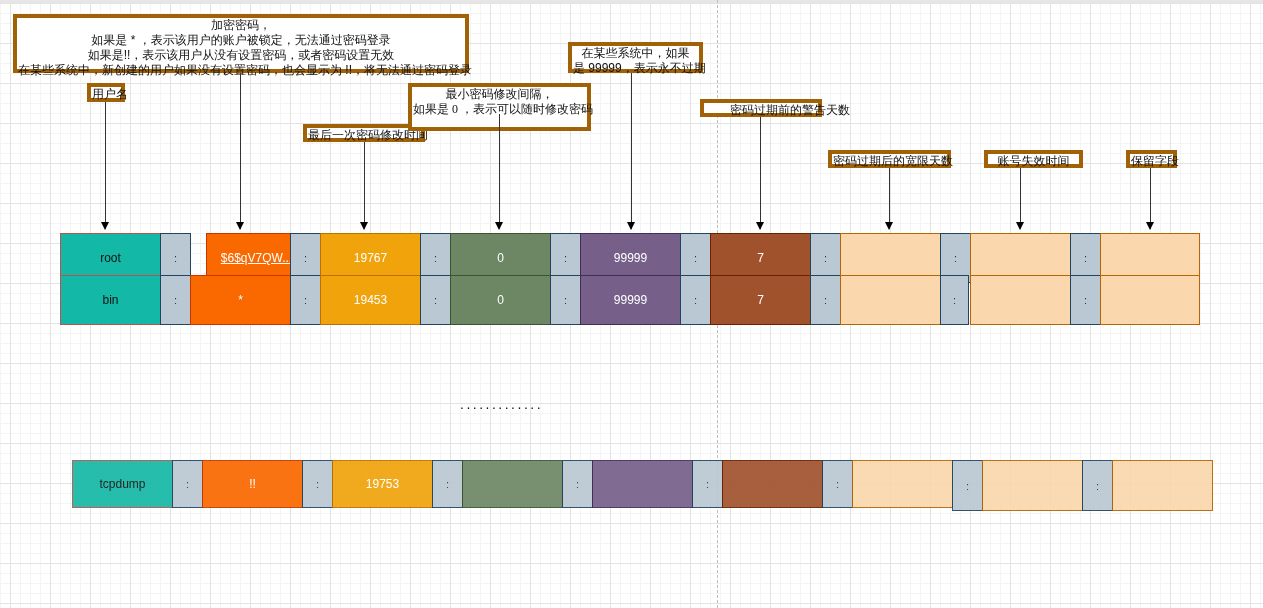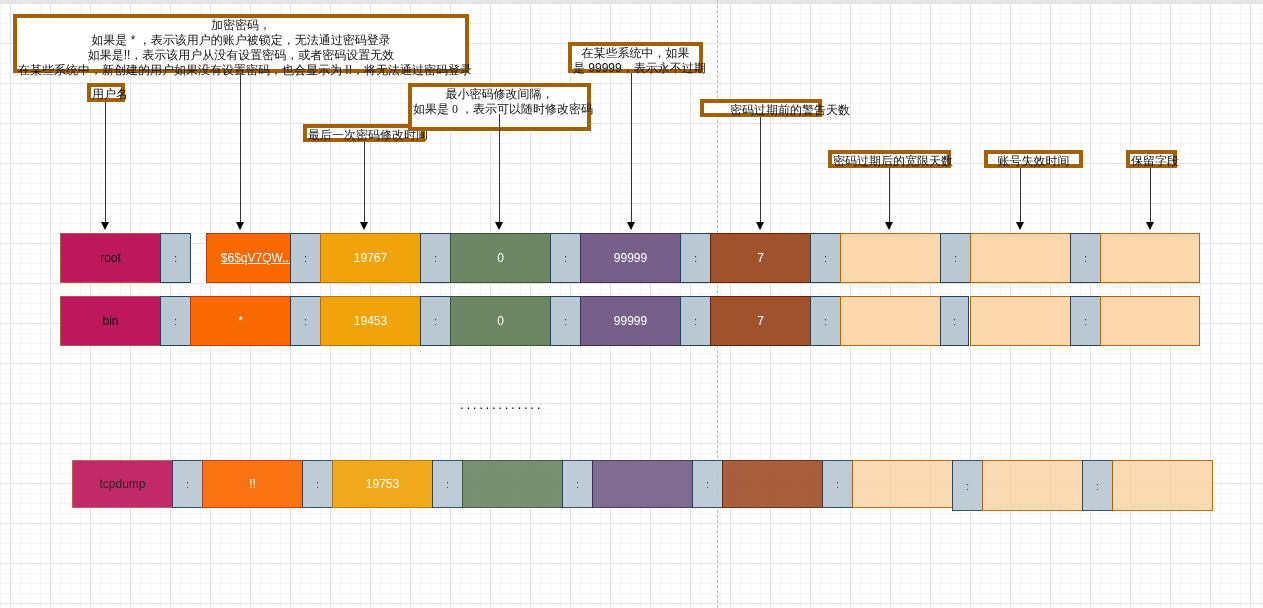--- a/index.html
+++ b/index.html
@@ -28,21 +28,21 @@
     content: ""; position: absolute; left: -5px; bottom: -1px;
     border-left: 4px solid transparent; border-right: 4px solid transparent;
     border-top: 8px solid #000;
   }
   .row { position: absolute; left: 60px; height: 50px; }
   .cell {
     position: absolute; top: 0; height: 100%; box-sizing: border-box;
     display: flex; align-items: center; justify-content: center;
     font-size: 12px; color: #fff;
   }
-  .cell.user { background: #be185d; border: 1px solid #b85450; color: #111; }
+  .cell.user { background: #14b8a6; border: 1px solid #b85450; color: #111; }
   .cell.sep { background: #bac8d3; border: 1px solid #23445d; color: #333; font-size: 11px; }
   .cell.pass { background: #fa6800; border: 1px solid #c73500; }
   .cell.lastchg { background: #f0a30a; border: 1px solid #bd7000; }
   .cell.min { background: #6d8764; border: 1px solid #3a5431; }
   .cell.max { background: #76608a; border: 1px solid #432d57; }
   .cell.warn { background: #a0522d; border: 1px solid #6d1f00; }
   .cell.pale { background: #fad7ac; border: 1px solid #b46504; }
   .faded .cell { opacity: 0.92; }
   .dots { position: absolute; left: 460px; top: 396px; font-size: 14px; letter-spacing: 2.5px; color: #111; }
 </style>
@@ -108,21 +108,21 @@
   <div class="cell sep" style="left:620px;width:31px;">:</div>
   <div class="cell warn" style="left:650px;width:101px;">7</div>
   <div class="cell sep" style="left:750px;width:31px;">:</div>
   <div class="cell pale" style="left:780px;width:101px;"></div>
   <div class="cell sep" style="left:880px;width:31px;">:</div>
   <div class="cell pale" style="left:910px;width:101px;"></div>
   <div class="cell sep" style="left:1010px;width:31px;">:</div>
   <div class="cell pale" style="left:1040px;width:100px;"></div>
 </div>
 
-<div class="row" style="top:296px;width:966px;">
+<div class="row" style="top:275px;width:966px;">
   <div class="cell user" style="left:0;width:101px;">bin</div>
   <div class="cell sep" style="left:100px;width:31px;">:</div>
   <div class="cell pass" style="left:130px;width:101px;">*</div>
   <div class="cell sep" style="left:230px;width:31px;">:</div>
   <div class="cell lastchg" style="left:260px;width:101px;">19453</div>
   <div class="cell sep" style="left:360px;width:31px;">:</div>
   <div class="cell min" style="left:390px;width:101px;">0</div>
   <div class="cell sep" style="left:490px;width:31px;">:</div>
   <div class="cell max" style="left:520px;width:101px;">99999</div>
   <div class="cell sep" style="left:620px;width:31px;">:</div>

